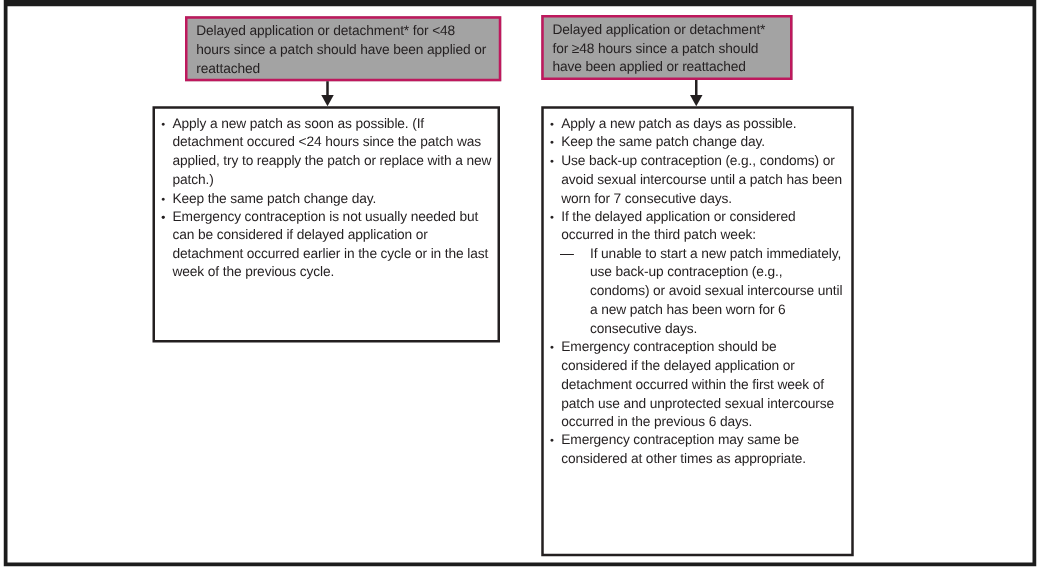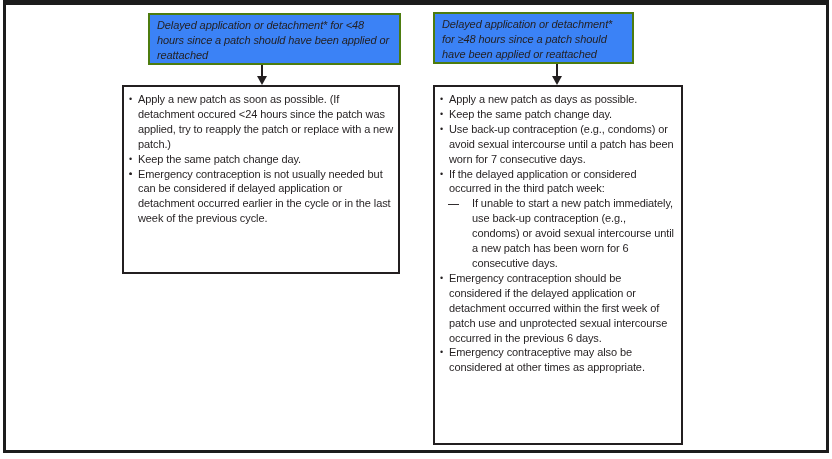--- a/index.html
+++ b/index.html
@@ -23,27 +23,26 @@
     width: 826px;
     height: 453px;
     box-sizing: border-box;
     border: 3px solid #1c1c1c;
     border-top-width: 5px;
     background: #ffffff;
   }
   .hbox {
     position: absolute;
     box-sizing: border-box;
-    border: 2px solid #4d7c0f;
-    background: #3b82f6;
+    border: 2px solid #be185d;
+    background: #a3a3a3;
     padding: 3px 7px;
     font-size: 11px;
     line-height: 15px;
     letter-spacing: -0.1px;
-    font-style: italic;
   }
   .hbox.left  { left: 148px; top: 13px; width: 253px; height: 52px; }
   .hbox.right { left: 433px; top: 12px; width: 201px; height: 52px; }
 
   .cbox {
     position: absolute;
     box-sizing: border-box;
     border: 2px solid #231f20;
     background: #ffffff;
     padding: 5px 5px 4px 4px;
@@ -149,16 +148,16 @@
     <div class="item sub">
       <span class="marker">—</span>
       <span>If unable to start a new patch immediately, use back-up contraception (e.g., condoms) or avoid sexual intercourse until a new patch has been worn for 6 consecutive days.</span>
     </div>
     <div class="item">
       <span class="marker bullet">•</span>
       <span>Emergency contraception should be considered if the delayed application or detachment occurred within the first week of patch use and unprotected sexual intercourse occurred in the previous 6 days.</span>
     </div>
     <div class="item">
       <span class="marker bullet">•</span>
-      <span>Emergency contraceptive may also be considered at other times as appropriate.</span>
+      <span>Emergency contraception may same be considered at other times as appropriate.</span>
     </div>
   </div>
 </div>
 
 </body></html>

